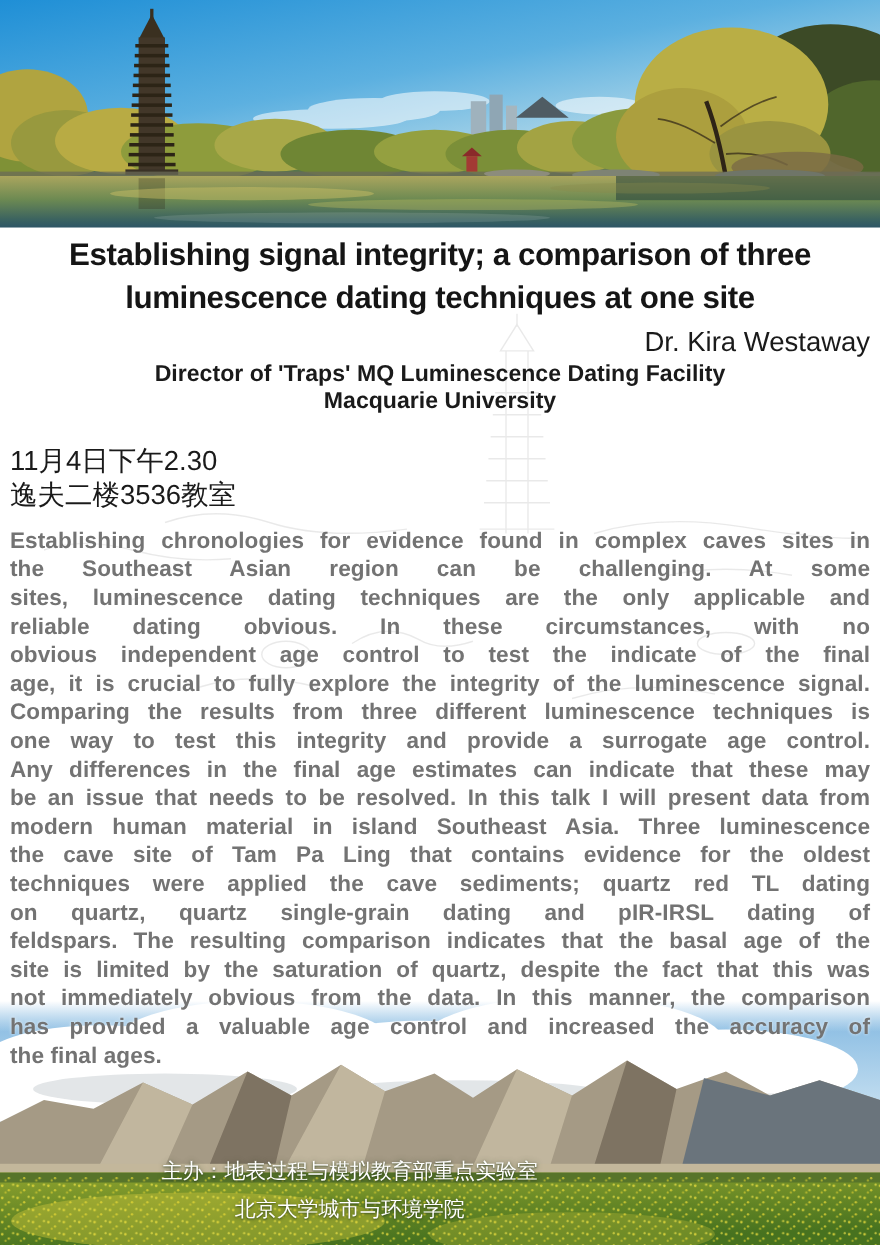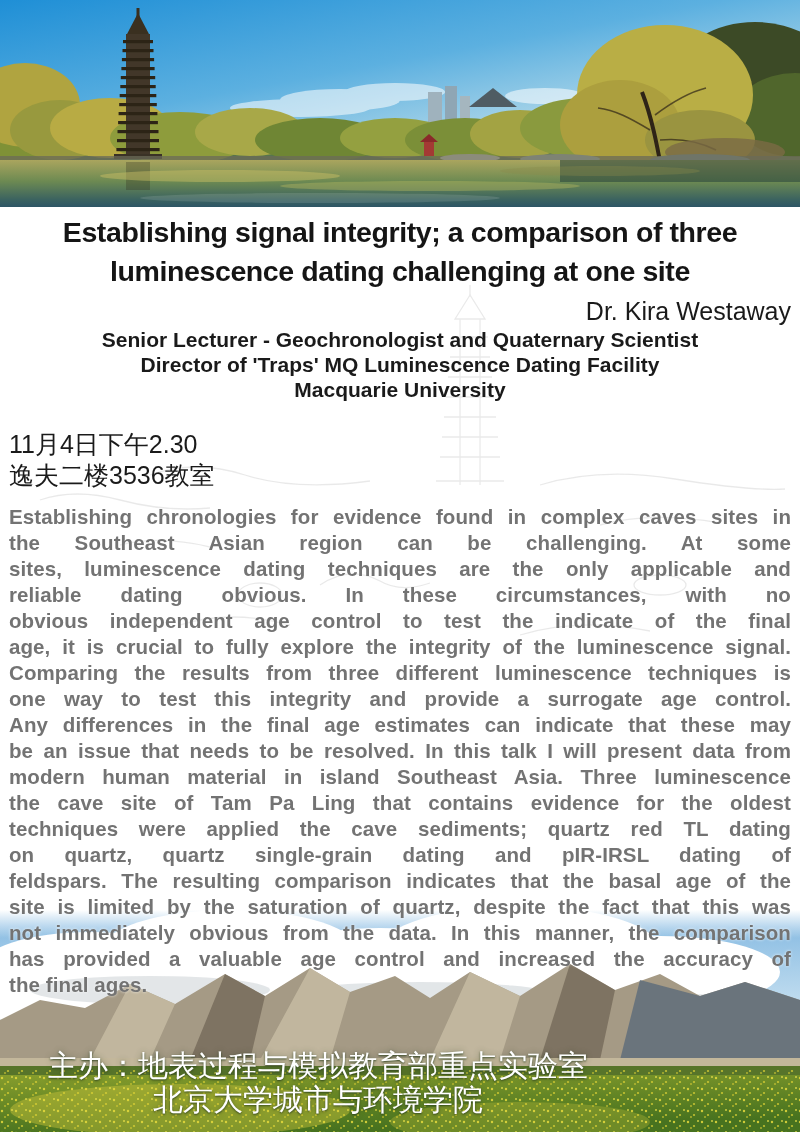--- a/index.html
+++ b/index.html
@@ -28,21 +28,21 @@
   .cjk{font-size:25px;line-height:31px;font-weight:400;}
   .abstract{
     margin-top:13px;font-size:20.5px;line-height:26px;font-weight:700;
     letter-spacing:.1px;color:#737373;
     text-shadow:0 0 3px rgba(255,255,255,.75);
   }
   .aline{text-align:justify;text-align-last:justify;}
   .aline.last{text-align:justify;text-align-last:left;}
   .footer-text{
     position:absolute;top:1049px;left:0;width:636px;z-index:3;
-    text-align:center;color:#ffffff;font-size:30px;line-height:33px;
+    text-align:center;color:#ffffff;font-size:19px;line-height:33px;
     text-shadow:0 1px 2px rgba(45,65,30,.9),0 0 6px rgba(45,65,30,.45);
   }
   .footer-text .host2{margin-top:1px;}
 </style>
 </head>
 <body>
 
 <div class="poster">
 
   <svg id="header-photo" class="photo" width="800" height="207" viewBox="0 0 800 207" preserveAspectRatio="none">
@@ -218,25 +218,24 @@
       <rect x="0" y="156" width="800" height="9" fill="#57742a"></rect>
       <ellipse cx="180" cy="200" rx="170" ry="26" fill="#c9c33a" opacity="0.45"></ellipse>
       <ellipse cx="520" cy="212" rx="130" ry="20" fill="#b9bb36" opacity="0.35"></ellipse>
       <rect x="0" y="160" width="800" height="62" fill="url(#flowers)"></rect>
     </g>
   </svg>
 
   <div class="content">
     <h1 class="title">
       <span class="tline">Establishing signal integrity; a comparison of three</span>
-      <span class="tline">luminescence dating challenging at one site</span>
+      <span class="tline">luminescence dating techniques at one site</span>
     </h1>
 
     <div class="speaker-name">Dr. Kira Westaway</div>
-    <div class="affil">Senior Lecturer - Geochronologist and Quaternary Scientist</div>
     <div class="affil">Director of 'Traps' MQ Luminescence Dating Facility</div>
     <div class="affil">Macquarie University</div>
 
     <div class="cjk-block">
       <div class="cjk">11月4日下午2.30</div>
       <div class="cjk">逸夫二楼3536教室</div>
     </div>
 
     <div class="abstract">
       <div class="aline">Establishing chronologies for evidence found in complex caves sites in</div>

